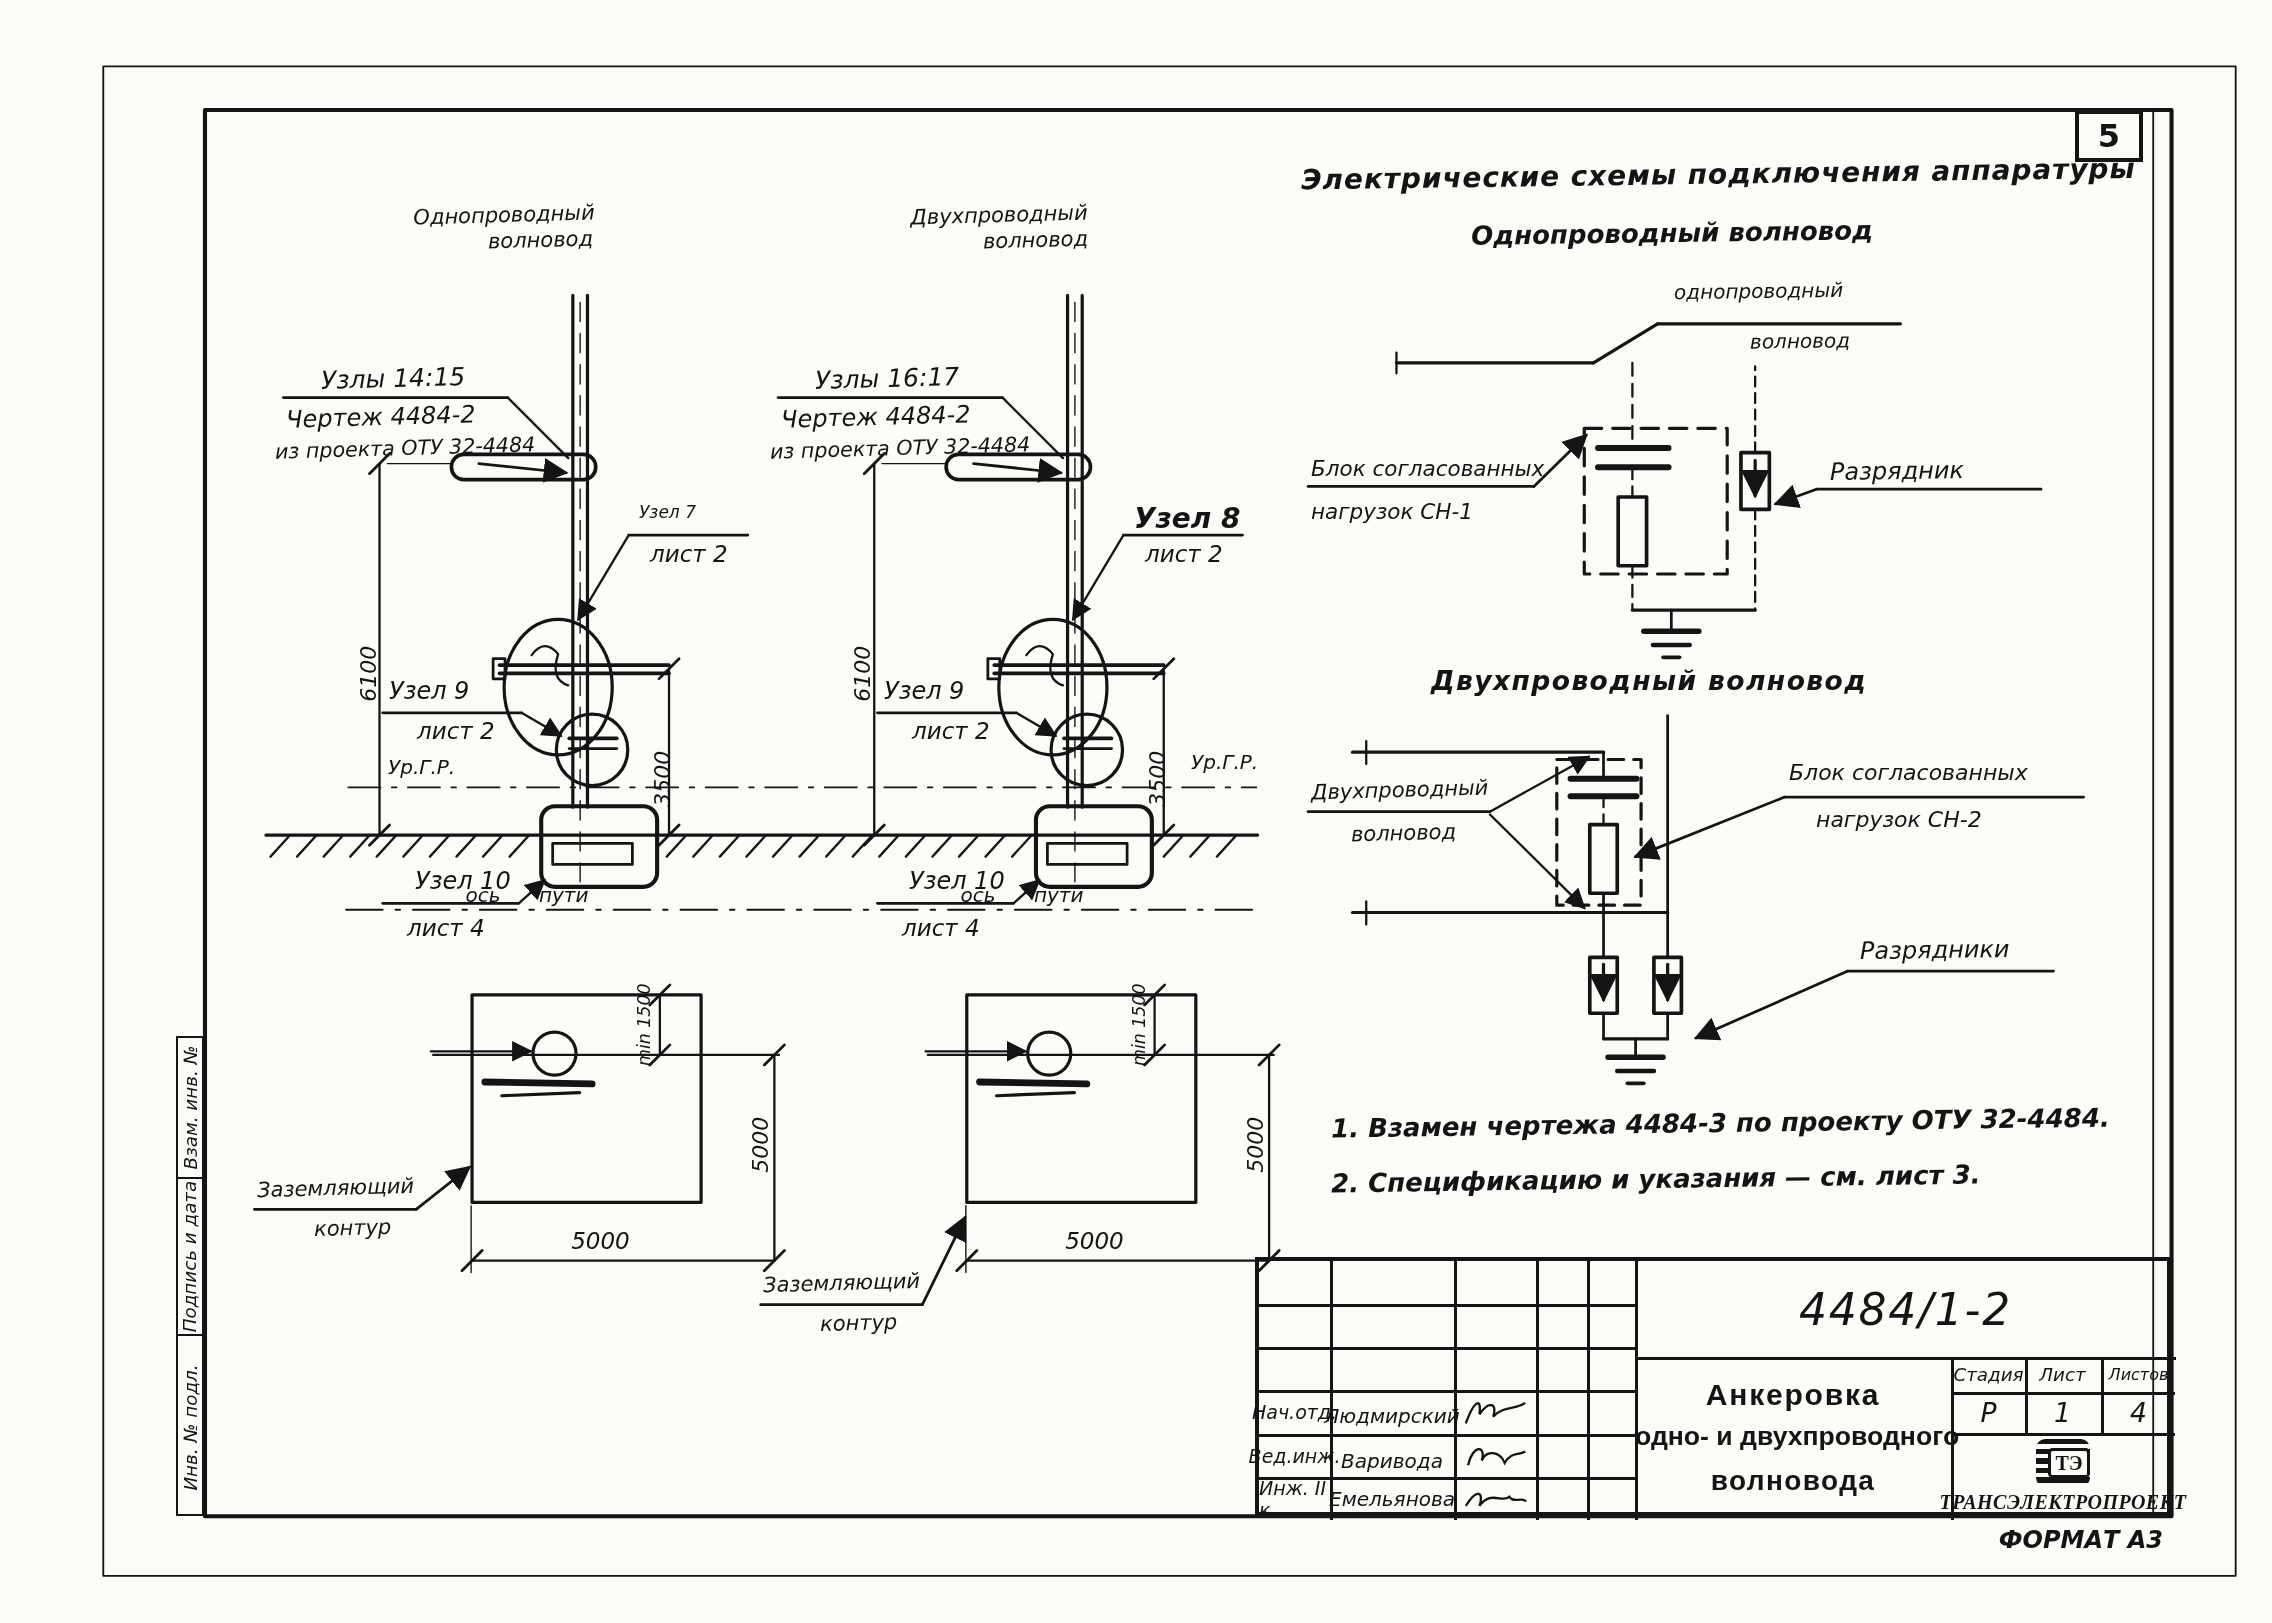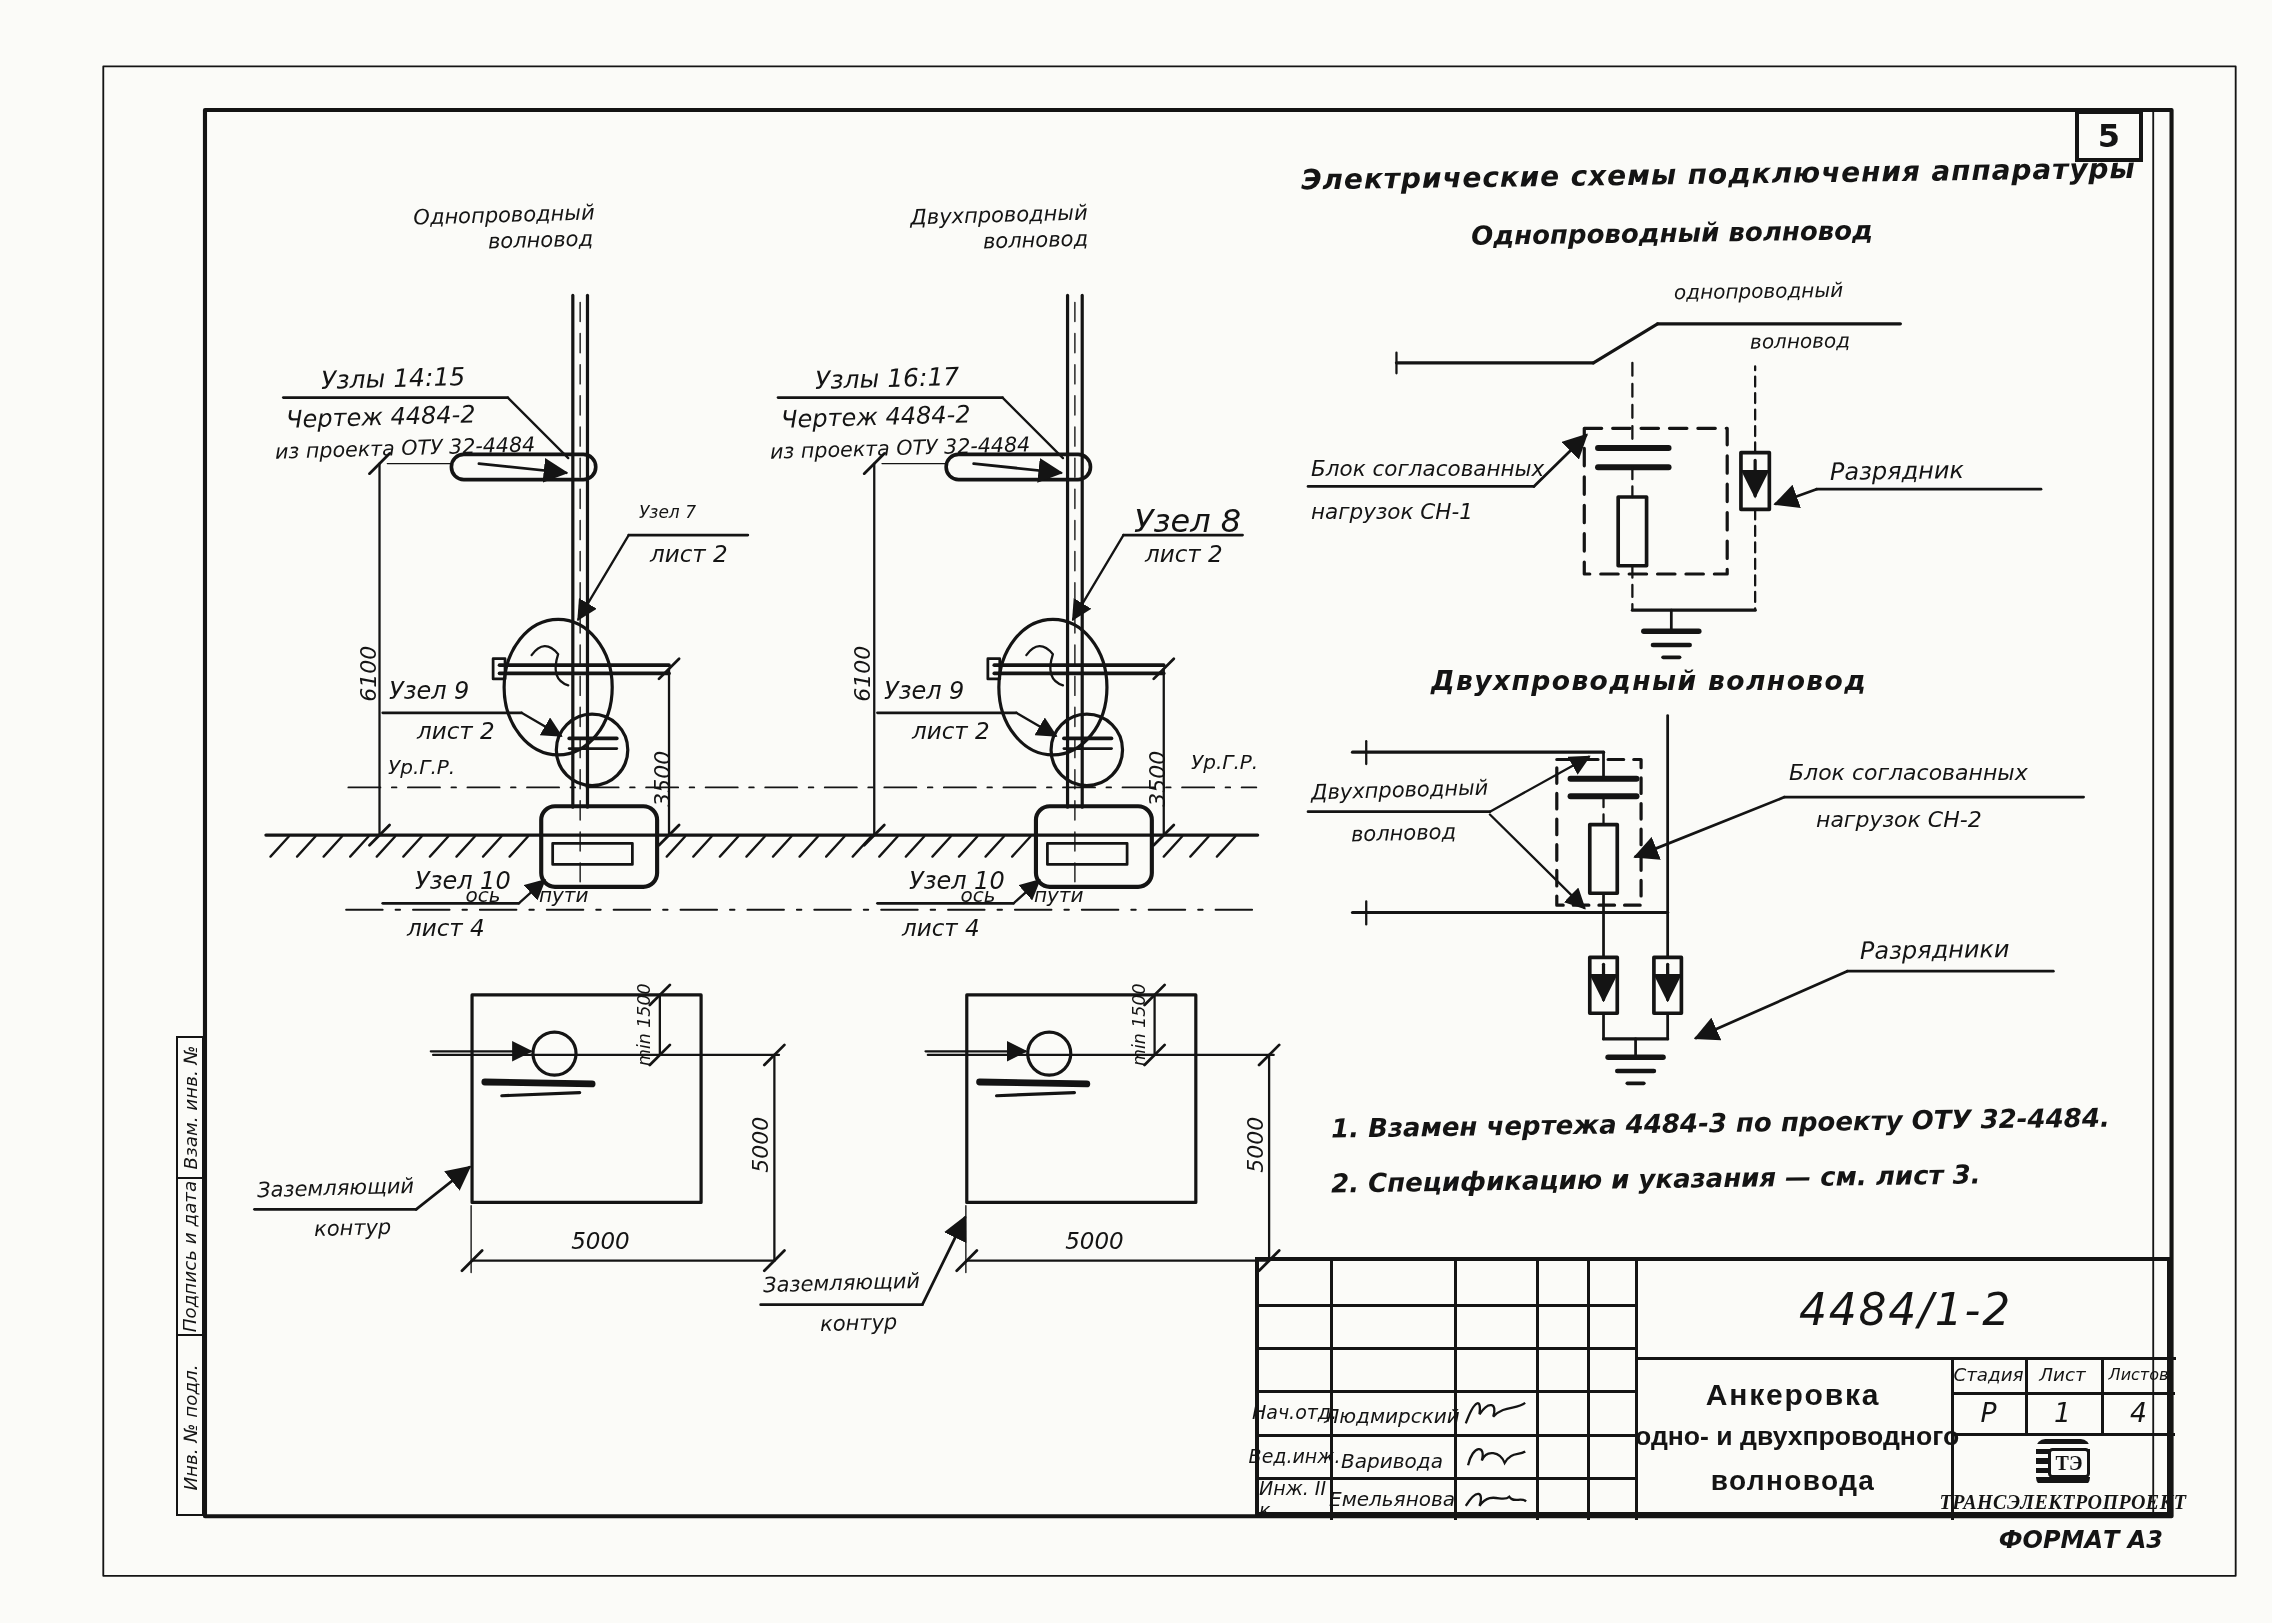--- a/index.html
+++ b/index.html
@@ -220,21 +220,21 @@
   <div class="lbl hw rot" style="left:729px;top:1131px;width:64px;height:27.5px;font-size:22px;">5000</div>
   <div class="lbl hw ctr" style="left:550px;top:1228px;width:101px;font-size:23px;">5000</div>
   <div class="lbl hw tilt1" style="left:257px;top:1176px;font-size:21px;">Заземляющий</div>
   <div class="lbl hw tilt1" style="left:314px;top:1216px;font-size:21px;">контур</div>
 
   <div class="lbl hw tilt1 ctr" style="left:889px;top:203px;width:220px;font-size:21px;">Двухпроводный</div>
   <div class="lbl hw tilt1 ctr" style="left:953px;top:228px;width:165px;font-size:21px;">волновод</div>
   <div class="lbl hw tilt1" style="left:815px;top:364px;font-size:25px;">Узлы 16:17</div>
   <div class="lbl hw tilt1" style="left:781px;top:403px;font-size:24px;">Чертеж 4484-2</div>
   <div class="lbl hw tilt1" style="left:770px;top:436px;font-size:20.6px;">из проекта ОТУ 32-4484</div>
-  <div class="lbl hw" style="left:1134px;top:502px;font-size:32px;">Узел 8</div>
+  <div class="lbl hw" style="left:1134px;top:502px;font-size:28px;font-weight:bold;">Узел 8</div>
   <div class="lbl hw" style="left:1145px;top:541px;font-size:23px;">лист 2</div>
   <div class="lbl hw" style="left:884px;top:677px;font-size:24px;">Узел 9</div>
   <div class="lbl hw" style="left:912px;top:718px;font-size:23px;">лист 2</div>
   <div class="lbl hw" style="left:1191px;top:750px;font-size:20px;">Ур.Г.Р.</div>
   <div class="lbl hw" style="left:909px;top:867px;font-size:24px;">Узел 10</div>
   <div class="lbl hw" style="left:902px;top:915px;font-size:23px;">лист 4</div>
   <div class="lbl hw rot" style="left:831px;top:660px;width:64px;height:27.5px;font-size:22px;">6100</div>
   <div class="lbl hw rot" style="left:1126px;top:765px;width:64px;height:27.5px;font-size:22px;">3500</div>
   <div class="lbl hw ctr axis" style="left:944px;top:883px;width:156px;font-size:20px;">ось пути</div>
   <div class="lbl hw rot" style="left:1102px;top:1011px;width:73px;height:27.5px;font-size:17.4px;">min 1500</div>

